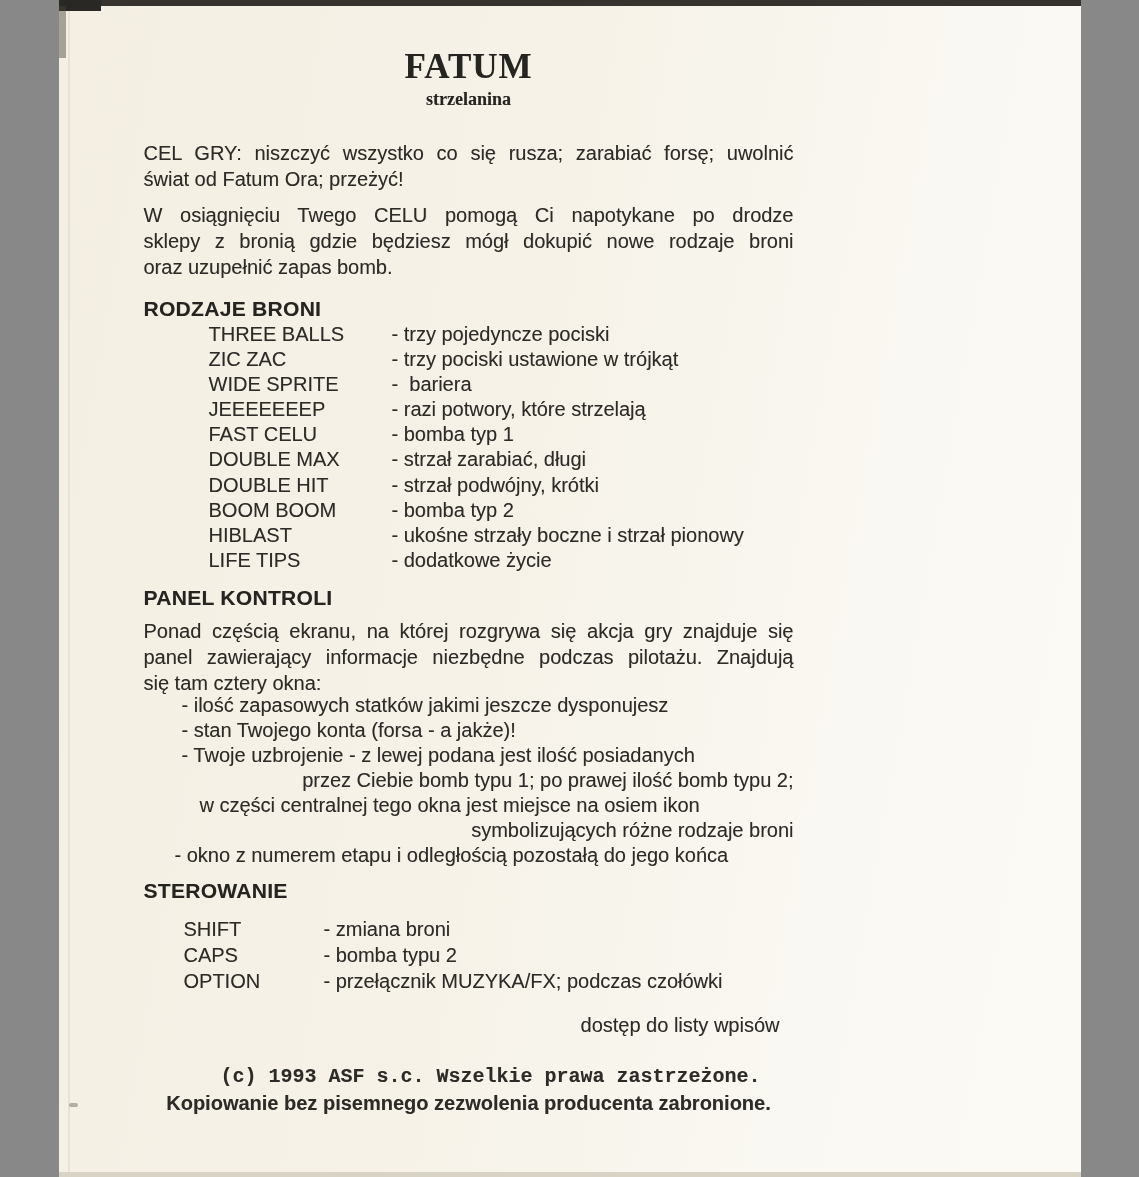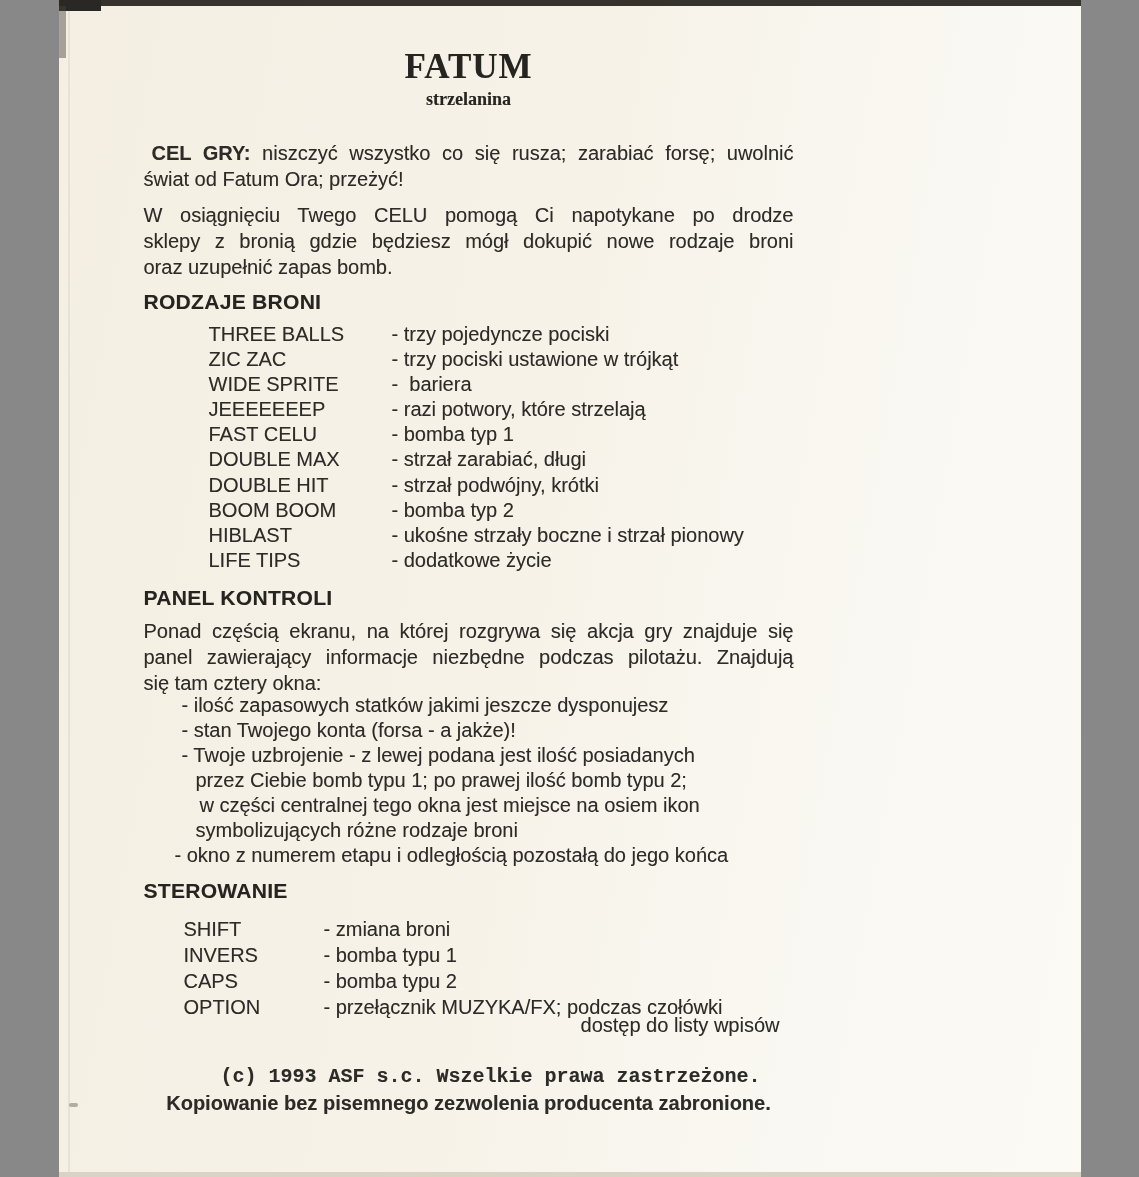--- a/index.html
+++ b/index.html
@@ -19,44 +19,44 @@
   .scan-left-shadow{position:absolute;top:6px;left:0;width:7px;height:52px;background:rgba(70,66,58,0.45);}
   .scan-crease{position:absolute;top:6px;bottom:5px;left:9px;width:2px;background:rgba(60,55,45,0.07);}
   .scan-speck{position:absolute;left:10px;top:1103px;width:9px;height:4px;background:#7c776b;border-radius:2px;opacity:.55;}
 
   .content{
     position:absolute;left:85px;top:0;width:650px;
     font-size:20px;line-height:26px;
     text-shadow:0.3px 0.4px 0.6px rgba(45,42,38,0.30);
   }
   .abs{position:absolute;left:0;width:650px;}
-  .b{font-weight:bold;margin-left:8px;}
+  .b{font-weight:normal;}
   .just{text-align:justify;text-align-last:justify;}
   .line{line-height:26px;}
 
   .title-block{top:48px;text-align:center;font-family:"Liberation Serif","DejaVu Serif",serif;}
   .title{font-size:35px;font-weight:bold;letter-spacing:1px;line-height:38px;color:#262421;}
   .subtitle{font-size:18px;font-weight:bold;line-height:26px;color:#262421;}
 
   .goal-par{top:140px;}
   .intro-par{top:202px;}
 
   .sec-h{font-weight:bold;font-size:21px;letter-spacing:.3px;color:#262421;}
-  .weapons-h{top:289px;}
+  .weapons-h{top:296px;}
   .weapons-tbl{top:322px;}
   .w-row{display:flex;line-height:25.1px;padding-left:65px;}
   .w-name{width:183px;flex:none;white-space:pre;}
   .w-desc{white-space:pre;}
 
   .panel-h{top:585px;}
   .panel-par{top:618px;}
   .bullets{top:693px;}
   .bullets .line{line-height:25px;white-space:pre;}
   .pb-a{padding-left:38px;}
-  .pb-b{padding-left:52px;}
+  .pb-b{padding-left:52px;text-align:right;}
   .pb-c{padding-left:56px;}
   .pb-d{padding-left:31px;}
 
   .ster-h{top:878px;}
   .controls-tbl{top:916px;}
   .c-row{display:flex;line-height:26px;padding-left:40px;}
   .c-key{width:140px;flex:none;white-space:pre;}
   .c-desc{white-space:pre;}
   .opt-cont{top:1012px;left:196px;width:440px;text-align:right;line-height:26px;}
 
@@ -157,24 +157,20 @@
     </div>
 
     <div class="abs sec-h ster-h">STEROWANIE</div>
 
     <div class="abs controls-tbl">
       <div class="c-row">
           <span class="c-key">SHIFT</span>
           <span class="c-desc">- zmiana broni</span>
         </div>
       <div class="c-row">
-          <span class="c-key">INVERS</span>
-          <span class="c-desc">- bomba typu 1</span>
-        </div>
-      <div class="c-row">
           <span class="c-key">CAPS</span>
           <span class="c-desc">- bomba typu 2</span>
         </div>
       <div class="c-row">
           <span class="c-key">OPTION</span>
           <span class="c-desc">- przełącznik MUZYKA/FX; podczas czołówki</span>
         </div>
     </div>
 
     <div class="abs opt-cont">dostęp do listy wpisów</div>

